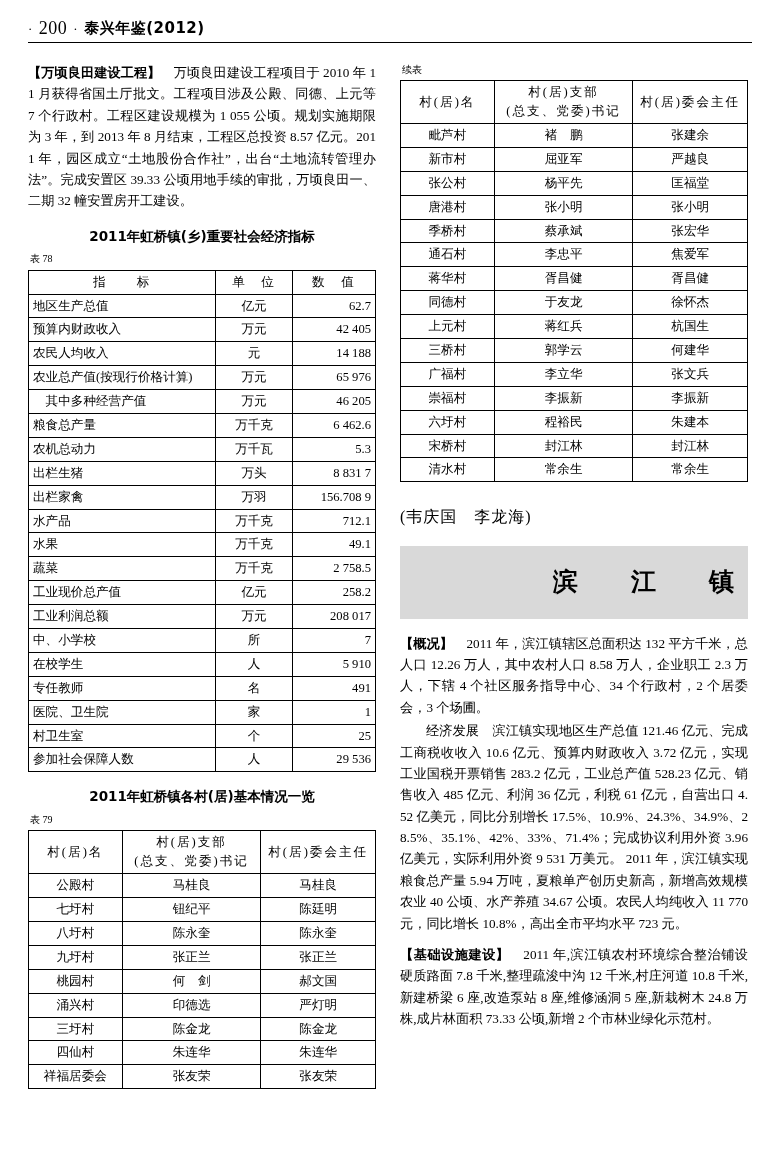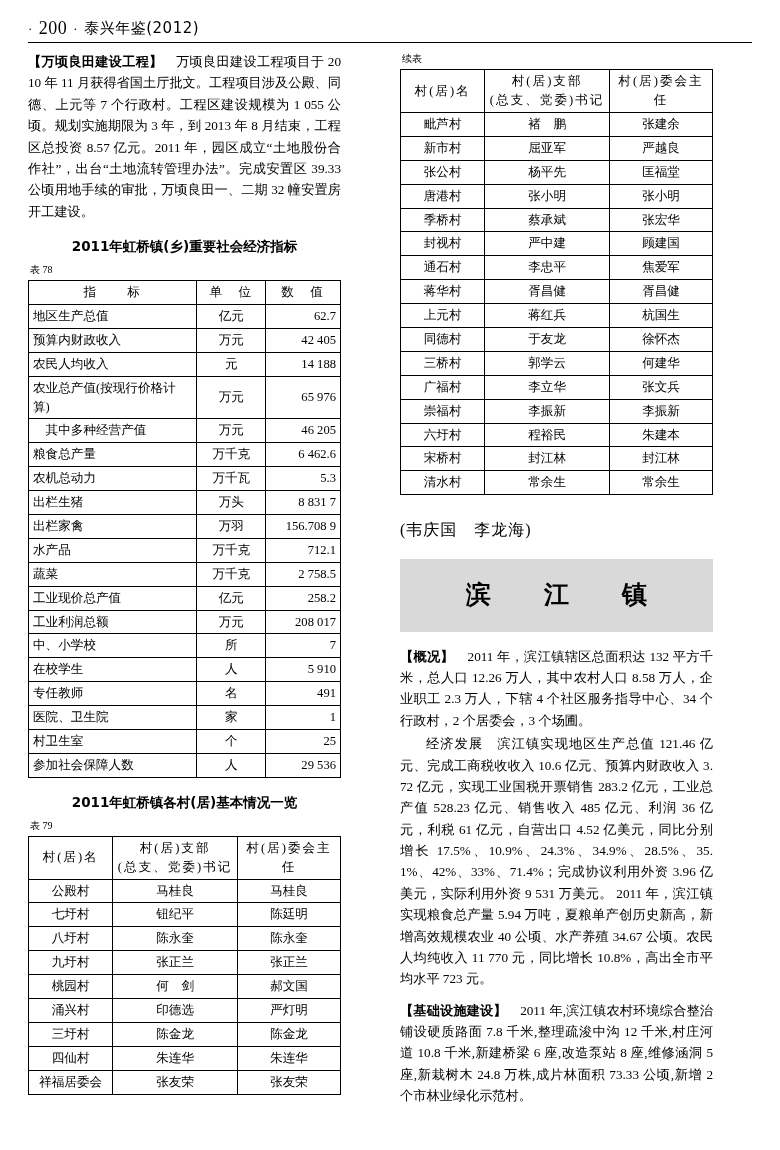--- a/index.html
+++ b/index.html
@@ -36,35 +36,35 @@
     font-size: 13px;
     margin-right: 6px;
   }
   .page-header .pno {
     font-size: 18px;
     margin-right: 6px;
     font-family: "Liberation Serif", serif;
   }
   .page-header .htitle {
     font-size: 15px;
-    font-weight: normal;
+    font-weight: bold;
     font-family: "DejaVu Sans", sans-serif;
   }
   .rule {
     position: absolute;
     left: 28px;
     top: 42px;
     width: 724px;
     border-top: 1px solid #000;
   }
   
   .col {
     position: absolute;
-    top: 51px;
-    width: 313px;
+    top: 62px;
+    width: 348px;
     font-size: 13.2px;
     line-height: 1.62;
     text-align: justify;
   }
   .col-left { left: 28px; }
   .col-right { left: 400px; }
 
   p.body {
     margin: 0 0 2px 0;
     text-indent: 0;
@@ -114,21 +114,21 @@
 
   .credit {
     text-align: left;
     font-size: 16px;
     margin: 22px 6px 0 0;
     letter-spacing: 1px;
   }
   
   .banner {
     background: #d9d9d9;
-    text-align: center;
+    text-align: right;
     font-size: 25px;
     font-weight: bold;
     font-family: "DejaVu Sans", sans-serif;
     letter-spacing: 14px;
     padding: 16px 0 16px 14px;
     margin: 16px 0 14px 0;
   }
   .spacer8 { height: 8px; }
 </style>
 </head>
@@ -207,20 +207,25 @@
           </tr>
         <tr>
             <td class="name">出栏家禽</td>
             <td class="unit">万羽</td>
             <td class="val">156.708 9</td>
           </tr>
         <tr>
             <td class="name">水产品</td>
             <td class="unit">万千克</td>
             <td class="val">712.1</td>
+          </tr>
+        <tr>
+            <td class="name">水果</td>
+            <td class="unit">万千克</td>
+            <td class="val">49.1</td>
           </tr>
         <tr>
             <td class="name">蔬菜</td>
             <td class="unit">万千克</td>
             <td class="val">2 758.5</td>
           </tr>
         <tr>
             <td class="name">工业现价总产值</td>
             <td class="unit">亿元</td>
             <td class="val">258.2</td>
@@ -372,45 +377,40 @@
             <td class="ctr">唐港村</td>
             <td class="ctr">张小明</td>
             <td class="ctr">张小明</td>
           </tr>
         <tr>
             <td class="ctr">季桥村</td>
             <td class="ctr">蔡承斌</td>
             <td class="ctr">张宏华</td>
           </tr>
         <tr>
-            <td class="ctr">封视村</td>
-            <td class="ctr">严中建</td>
-            <td class="ctr">顾建国</td>
-          </tr>
-        <tr>
             <td class="ctr">通石村</td>
             <td class="ctr">李忠平</td>
             <td class="ctr">焦爱军</td>
           </tr>
         <tr>
             <td class="ctr">蒋华村</td>
             <td class="ctr">胥昌健</td>
             <td class="ctr">胥昌健</td>
           </tr>
         <tr>
+            <td class="ctr">同德村</td>
+            <td class="ctr">于友龙</td>
+            <td class="ctr">徐怀杰</td>
+          </tr>
+        <tr>
             <td class="ctr">上元村</td>
             <td class="ctr">蒋红兵</td>
             <td class="ctr">杭国生</td>
           </tr>
         <tr>
-            <td class="ctr">同德村</td>
-            <td class="ctr">于友龙</td>
-            <td class="ctr">徐怀杰</td>
-          </tr>
-        <tr>
             <td class="ctr">三桥村</td>
             <td class="ctr">郭学云</td>
             <td class="ctr">何建华</td>
           </tr>
         <tr>
             <td class="ctr">广福村</td>
             <td class="ctr">李立华</td>
             <td class="ctr">张文兵</td>
           </tr>
         <tr>

